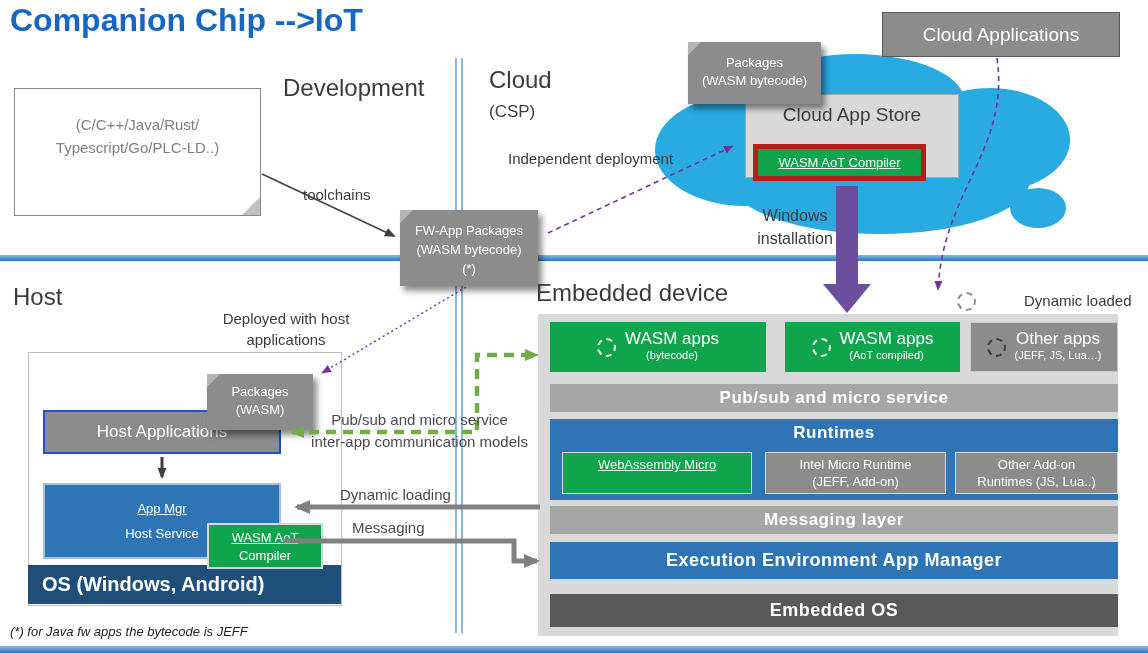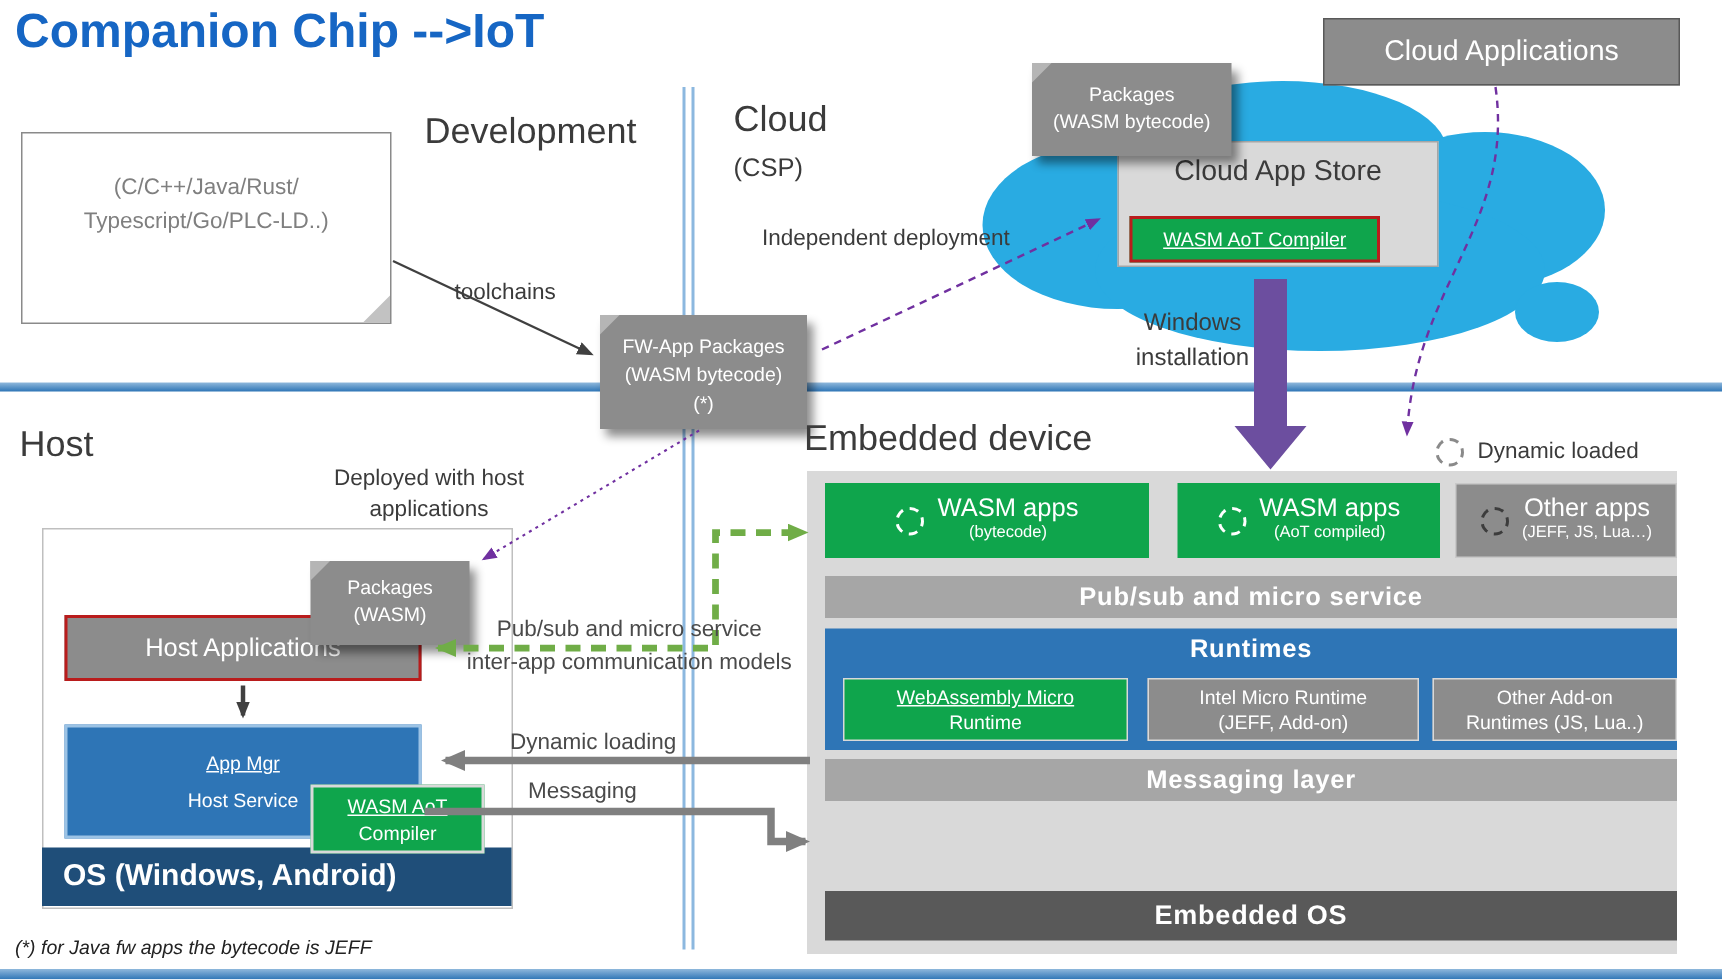--- a/index.html
+++ b/index.html
@@ -80,46 +80,46 @@
 
   <div class="abs note" style="left:688px;top:42px;width:133px;height:62px;font-size:13px;line-height:18px;padding-top:12px;box-sizing:border-box">
     <div class="fold-tl"></div>
     <div>Packages</div>
     <div>(WASM bytecode)</div>
   </div>
 
   <div class="abs panel center" style="left:745px;top:94px;width:212px;height:82px;border:1px solid #A6A6A6;z-index:2">
     <div style="font-size:19px;color:#3b3b3b;margin-top:9px">Cloud App Store</div>
   </div>
-  <div class="abs greenbox ul" style="left:753px;top:144px;width:163px;height:27px;line-height:27px;font-size:13px;border:2px solid #b91c1c;z-index:3">WASM AoT Compiler</div>
+  <div class="abs greenbox ul" style="left:753px;top:144px;width:163px;height:27px;line-height:27px;font-size:13px;border:5px solid #b91c1c;z-index:3">WASM AoT Compiler</div>
 
   <div class="abs lbl small" style="left:508px;top:150px">Independent deployment</div>
 
   <div class="abs lbl center" style="left:745px;top:204px;width:100px;font-size:16px;line-height:23px;z-index:6">
     <div>Windows</div>
     <div>installation</div>
   </div>
 
   <div class="abs spin dark" style="left:957px;top:292px;border-color:#8a8a8a;z-index:6"></div>
-  <div class="abs lbl small" style="left:985px;top:292px">Dynamic loaded</div>
+  <div class="abs lbl small" style="left:1024px;top:292px">Dynamic loaded</div>
 
   <div class="abs lbl center" style="left:206px;top:308px;width:160px;font-size:15px;line-height:21px">
     <div>Deployed with host</div>
     <div>applications</div>
   </div>
 
   <div class="abs" style="left:28px;top:352px;width:312px;height:252px;border:1px solid #BFBFBF;z-index:2"></div>
 
   <div class="abs note" style="left:207px;top:374px;width:106px;height:56px;font-size:13px;line-height:18px;padding-top:9px;box-sizing:border-box;z-index:4">
     <div class="fold-tl"></div>
     <div>Packages</div>
     <div>(WASM)</div>
   </div>
 
-  <div class="abs graybox" style="left:43px;top:410px;width:238px;height:44px;line-height:40px;font-size:17px;border:2px solid #b91c1c;box-sizing:border-box">Host Applications</div>
+  <div class="abs graybox" style="left:43px;top:410px;width:238px;height:44px;line-height:40px;font-size:17px;border:2px solid #1d4ed8;box-sizing:border-box">Host Applications</div>
 
   <div class="abs bluebox" style="left:43px;top:483px;width:238px;height:76px;font-size:13px;line-height:25px;padding-top:11px;box-sizing:border-box;border:2px solid #9CC3E5">
     <div class="ul">App Mgr</div>
     <div>Host Service</div>
   </div>
 
   <div class="abs greenbox" style="left:207px;top:523px;width:116px;height:46px;font-size:13px;line-height:18px;padding-top:4px;box-sizing:border-box;border:2px solid #D9D9D9;z-index:4">
     <div class="ul">WASM AoT</div>
     <div>Compiler</div>
   </div>
@@ -150,32 +150,32 @@
     </span>
   </div>
 
   <div class="bar" style="top:384px;height:28px;line-height:28px;font-size:17px;background:#A6A6A6">Pub/sub and micro service</div>
 
   <div class="abs bluebox" style="left:550px;top:419px;width:568px;height:81px">
     <div style="font-weight:700;font-size:17px;margin-top:4px;letter-spacing:.5px">Runtimes</div>
   </div>
   <div class="rtbox greenbox" style="left:562px;width:190px">
     <div class="ul">WebAssembly Micro</div>
-    <div>Runtime</div>
   </div>
   <div class="rtbox graybox" style="left:765px;width:181px">
     <div>Intel Micro Runtime</div>
     <div>(JEFF, Add-on)</div>
   </div>
   <div class="rtbox graybox" style="left:955px;width:163px">
     <div>Other Add-on</div>
     <div>Runtimes (JS, Lua..)</div>
   </div>
 
   <div class="bar" style="top:506px;height:28px;line-height:28px;font-size:17px;background:#A6A6A6">Messaging layer</div>
+  <div class="bar" style="top:542px;height:37px;line-height:37px;font-size:18px;background:#2E75B6">Execution Environment App Manager</div>
   <div class="bar" style="top:594px;height:33px;line-height:33px;font-size:18px;background:#595959">Embedded OS</div>
 
   <div class="abs lbl center" style="left:297px;top:409px;width:245px;font-size:15px;line-height:22px;color:#4a4a4a">
     <div>Pub/sub and micro service</div>
     <div>inter-app communication models</div>
   </div>
   <div class="abs lbl small" style="left:340px;top:486px;color:#4a4a4a">Dynamic loading</div>
   <div class="abs lbl small" style="left:352px;top:519px;color:#4a4a4a">Messaging</div>
 
   <div class="abs" style="left:10px;top:624px;font-size:13px;font-style:italic;color:#222;z-index:6">(*) for Java fw apps the bytecode is JEFF</div>

